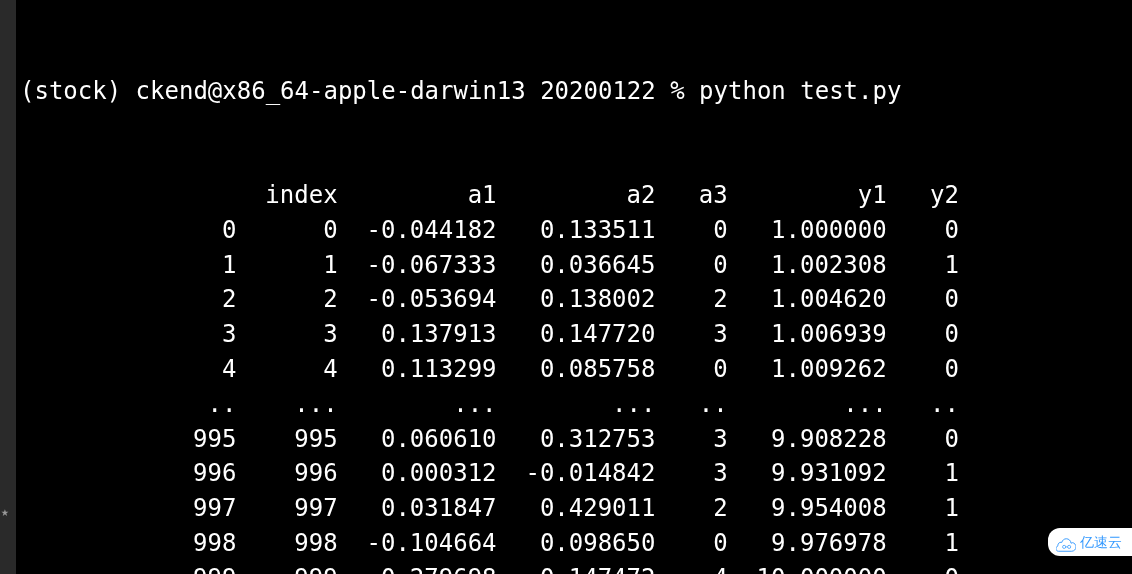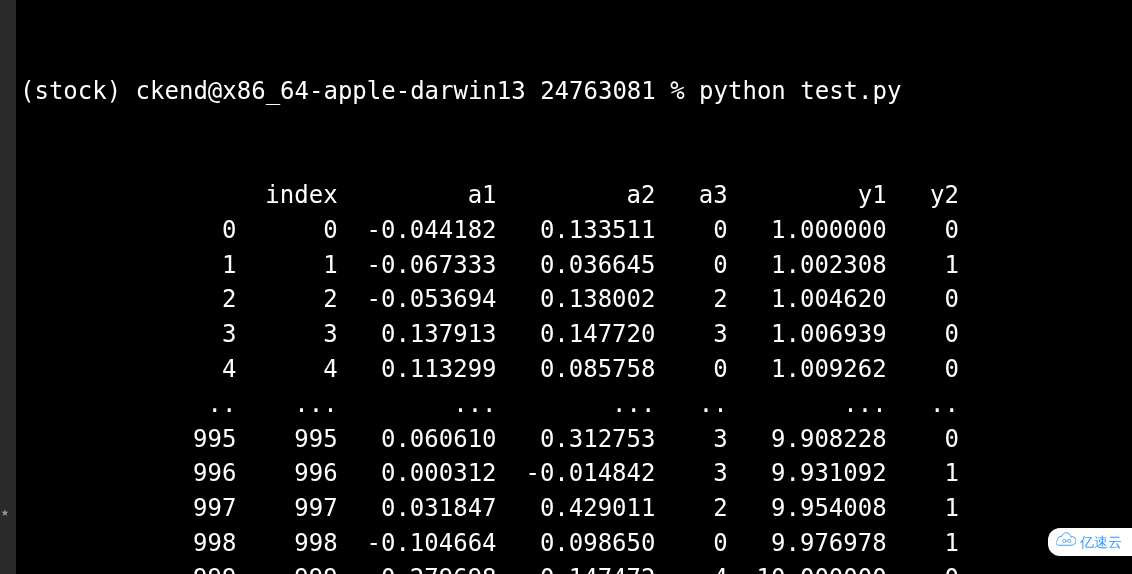--- a/index.html
+++ b/index.html
@@ -46,21 +46,21 @@
       text-align: center;
     }
     .watermark {
       position: absolute;
       right: 0;
       bottom: 18px;
       background: #fff;
       border-radius: 12px 0 0 12px;
       padding: 4px 10px 4px 8px;
       display: flex;
-      align-items: flex-start;
+      align-items: flex-end;
       gap: 4px;
       font-family: sans-serif;
       font-size: 14px;
       color: #3399ff;
       box-shadow: 0 0 4px rgba(0,0,0,0.2);
       margin-left: 32px;
     }
     .watermark svg {
       width: 20px;
       height: 14px;
@@ -68,21 +68,21 @@
   </style>
 </head>
 <body>
 
 <div class="left-gutter">
 
   <span class="star-icon">★</span>
 </div>
 
 <div class="terminal">
-  <div class="prompt-line">(stock) ckend@x86_64-apple-darwin13 24763081 % python test.py</div>
+  <div class="prompt-line">(stock) ckend@x86_64-apple-darwin13 20200122 % python test.py</div>
   <div id="table-container"><div class="data-row">     index         a1         a2   a3         y1   y2</div><div class="data-row">  0      0  -0.044182   0.133511    0   1.000000    0</div><div class="data-row">  1      1  -0.067333   0.036645    0   1.002308    1</div><div class="data-row">  2      2  -0.053694   0.138002    2   1.004620    0</div><div class="data-row">  3      3   0.137913   0.147720    3   1.006939    0</div><div class="data-row">  4      4   0.113299   0.085758    0   1.009262    0</div><div class="data-row"> ..    ...        ...        ...   ..        ...   ..</div><div class="data-row">995    995   0.060610   0.312753    3   9.908228    0</div><div class="data-row">996    996   0.000312  -0.014842    3   9.931092    1</div><div class="data-row">997    997   0.031847   0.429011    2   9.954008    1</div><div class="data-row">998    998  -0.104664   0.098650    0   9.976978    1</div><div class="data-row">999    999   0.279698   0.147472    4  10.000000    0</div></div>
 </div>
 
 <div class="watermark">
   <svg viewBox="0 0 32 20">
     <path d="M24 7c-.3-3.9-3.5-7-7.5-7C13 0 10 2.5 9.3 5.8 8.9 5.7 8.5 5.6 8 5.6c-2.8 0-5 2.2-5 5 0 .3 0 .5.1.8C1.3 12 0 13.8 0 16c0 2.2 1.8 4 4 4h21c3.9 0 7-3.1 7-7 0-3.3-2.3-6.1-5.4-6.8C26.1 6.7 25.1 7 24 7z" fill="none" stroke="#3399ff" stroke-width="1.5"></path>
     <circle cx="13" cy="13" r="2.5" fill="none" stroke="#3399ff" stroke-width="1.2"></circle>
     <circle cx="21" cy="13" r="2.5" fill="none" stroke="#3399ff" stroke-width="1.2"></circle>
     <line x1="15.5" y1="13" x2="18.5" y2="13" stroke="#3399ff" stroke-width="1.2"></line>
   </svg>

